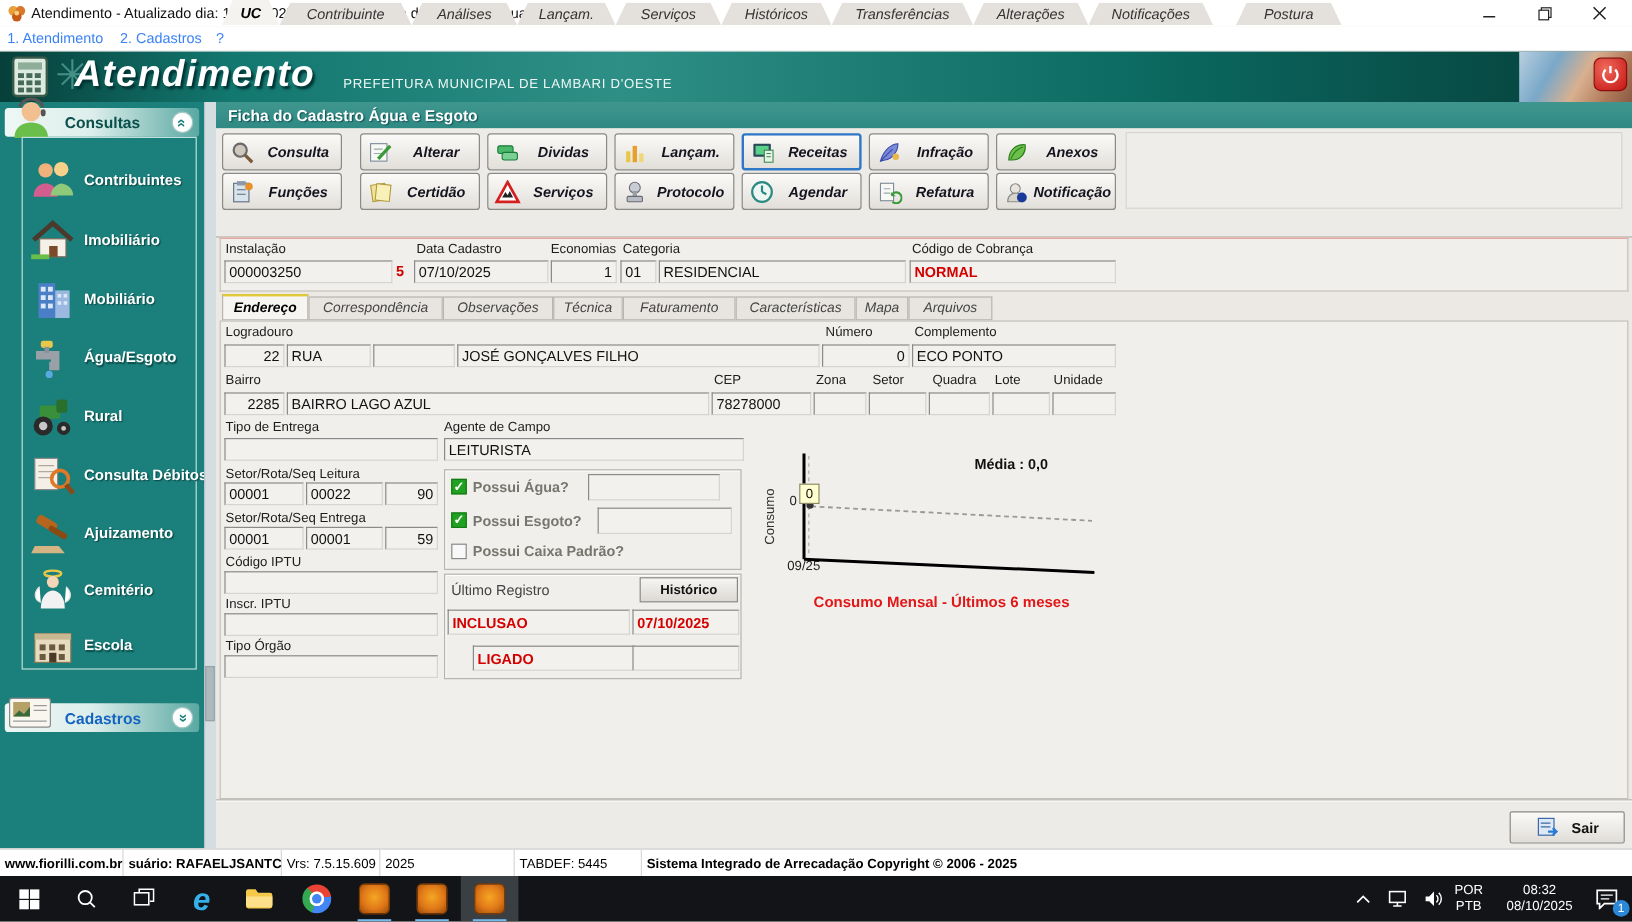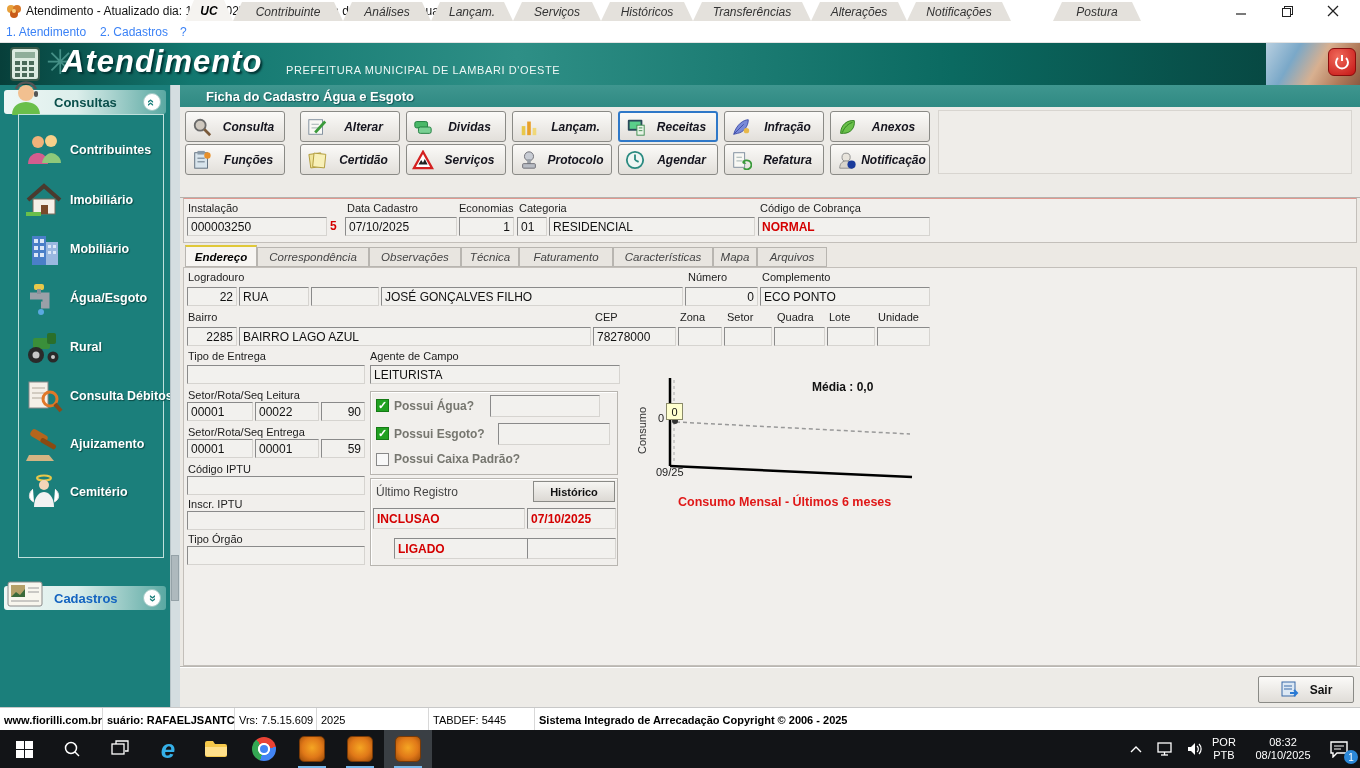--- a/index.html
+++ b/index.html
@@ -38,21 +38,21 @@
   .items-box { left:18px; top:114px; width:146px; height:444px; border:1px solid #bfe0dc; }
   .side-item { left:24px; width:144px; height:46px; display:flex; align-items:center; gap:6px; }
   .side-item .s-label { font-size:12.5px; font-weight:bold; color:#ffffff; text-shadow:1px 1px 1px #0a4a46; white-space:nowrap; }
   .side-icon { width:40px; height:40px; flex:0 0 40px; }
   .side-scroll { left:170px; top:85px; width:10px; height:622px; background:#d4dde0; border-left:1px solid #b8c4c8; }
   .side-thumb { left:171px; top:555px; width:8px; height:46px; background:#aeb9be; border:1px solid #95a2a8; }
 
   
   .page-titlebar { left:180px; top:85px; width:1180px; height:22px;
     background:linear-gradient(180deg,#3f968f,#2f8a83); display:flex; align-items:center; }
-  .page-titlebar span { margin-left:26px; font-size:13px; font-weight:bold; color:#fff; text-shadow:1px 1px 1px #155; }
+  .page-titlebar span { margin-left:10px; font-size:13px; font-weight:bold; color:#fff; text-shadow:1px 1px 1px #155; }
   .toolbar { left:180px; top:107px; width:1180px; height:70px; background:#edebe7; }
   .tbtn { position:absolute; width:100px; height:31px; border:1px solid #8a8a86; border-radius:3px;
     background:linear-gradient(180deg,#fbfaf8,#e2dfda); display:flex; align-items:center; padding-left:5px;font-style:italic; }
   .tbtn .t-label { flex:1; text-align:center; font-size:12px; font-weight:bold; color:#14141e; }
   .tbtn.active { border:2px solid #2f78c8; }
   .tb-empty { left:938px; top:110px; width:414px; height:64px; background:#efedE9; border:1px solid #d8d5d0; }
 
   
   .tabstrip { left:180px; top:177px; width:1180px; height:21px; background:#edebe7; border-bottom:1px solid #b5b2ad; }
   .tab { position:absolute; top:2px; height:19px; background:#e4e1dc; color:#333;
@@ -275,20 +275,35 @@
     <div class="abs side-item" style="top:384px">
       <svg class="side-icon" viewBox="0 0 40 40">
         <ellipse cx="20" cy="6" rx="7" ry="2.5" fill="none" stroke="#e8c84a" stroke-width="2"></ellipse>
         <circle cx="20" cy="13" r="5" fill="#f5d5b8"></circle>
         <path d="M10 35c0-11 6-15 10-15s10 4 10 15z" fill="#f2f2f2"></path>
         <path d="M9 17c-5 4-5 11 1 13" fill="#fff" stroke="#ddd"></path>
         <path d="M31 17c5 4 5 11-1 13" fill="#fff" stroke="#ddd"></path>
       </svg>
       <span class="s-label">Cemitério</span>
     </div>
+    <div class="abs side-item" style="top:430px">
+      <svg class="side-icon" viewBox="0 0 40 40">
+        <rect x="5" y="10" width="30" height="24" fill="#e8dcc0" stroke="#8a7a5a"></rect>
+        <rect x="5" y="10" width="30" height="5" fill="#c8b890"></rect>
+        <g fill="#6a5a42">
+            <rect x="9" y="19" width="5" height="5"></rect>
+            <rect x="17" y="19" width="5" height="5"></rect>
+            <rect x="25" y="19" width="5" height="5"></rect>
+        <rect x="9" y="27" width="5" height="5"></rect>
+            <rect x="25" y="27" width="5" height="5"></rect>
+          </g>
+        <rect x="17" y="26" width="6" height="8" fill="#4a3a28"></rect>
+      </svg>
+      <span class="s-label">Escola</span>
+    </div>
 
     <div class="abs side-band" style="top:501px">
       <span class="band-label" style="margin-left:50px;color:#1464c0">Cadastros</span>
       <div class="chev-circle">
         <span style="transform:rotate(-90deg)">«</span>
       </div>
     </div>
     <svg class="abs" style="left:6px;top:493px" width="42" height="34" viewBox="0 0 42 34">
       <rect x="2" y="4" width="34" height="24" rx="2" fill="#f8f6ee" stroke="#8a8a8a"></rect>
       <rect x="5" y="7" width="14" height="12" fill="#b5a068"></rect>
@@ -429,21 +444,21 @@
   <div class="abs tabstrip"></div>
   <div class="abs tab active" style="left:185px;width:48px">UC</div>
   <div class="abs tab" style="left:233px;width:110px">Contribuinte</div>
   <div class="abs tab" style="left:343px;width:88px">Análises</div>
   <div class="abs tab" style="left:431px;width:82px">Lançam.</div>
   <div class="abs tab" style="left:513px;width:88px">Serviços</div>
   <div class="abs tab" style="left:601px;width:92px">Históricos</div>
   <div class="abs tab" style="left:693px;width:118px">Transferências</div>
   <div class="abs tab" style="left:811px;width:96px">Alterações</div>
   <div class="abs tab" style="left:907px;width:104px">Notificações</div>
-  <div class="abs tab" style="left:1053px;width:88px">Postura</div>
+  <div class="abs tab" style="left:1030px;width:88px">Postura</div>
 
   <div class="abs panel" style="left:183px;top:198px;width:1174px;height:45px;border-top:1px solid #e09890"></div>
   <div class="lbl" style="left:188px;top:202px">Instalação</div>
   <div class="lbl" style="left:347px;top:202px">Data Cadastro</div>
   <div class="lbl" style="left:459px;top:202px">Economias</div>
   <div class="lbl" style="left:519px;top:202px">Categoria</div>
   <div class="lbl" style="left:760px;top:202px">Código de Cobrança</div>
   <div class="fld" style="left:187px;top:217px;width:140px">000003250</div>
   <div class="abs" style="left:330px;top:219px;font-size:12px;font-weight:bold;color:#d40000">5</div>
   <div class="fld" style="left:345px;top:217px;width:112px">07/10/2025</div>

